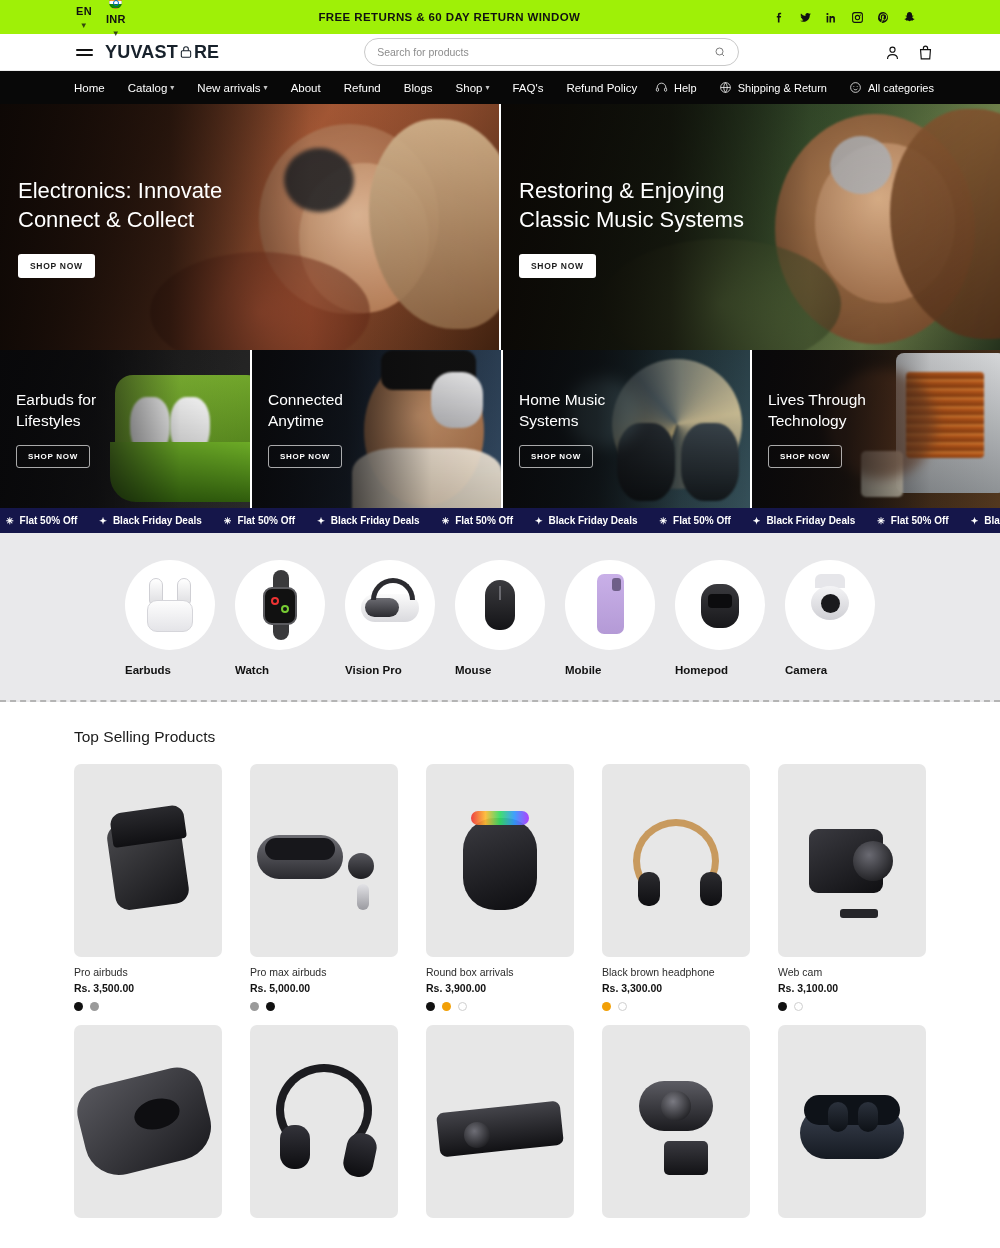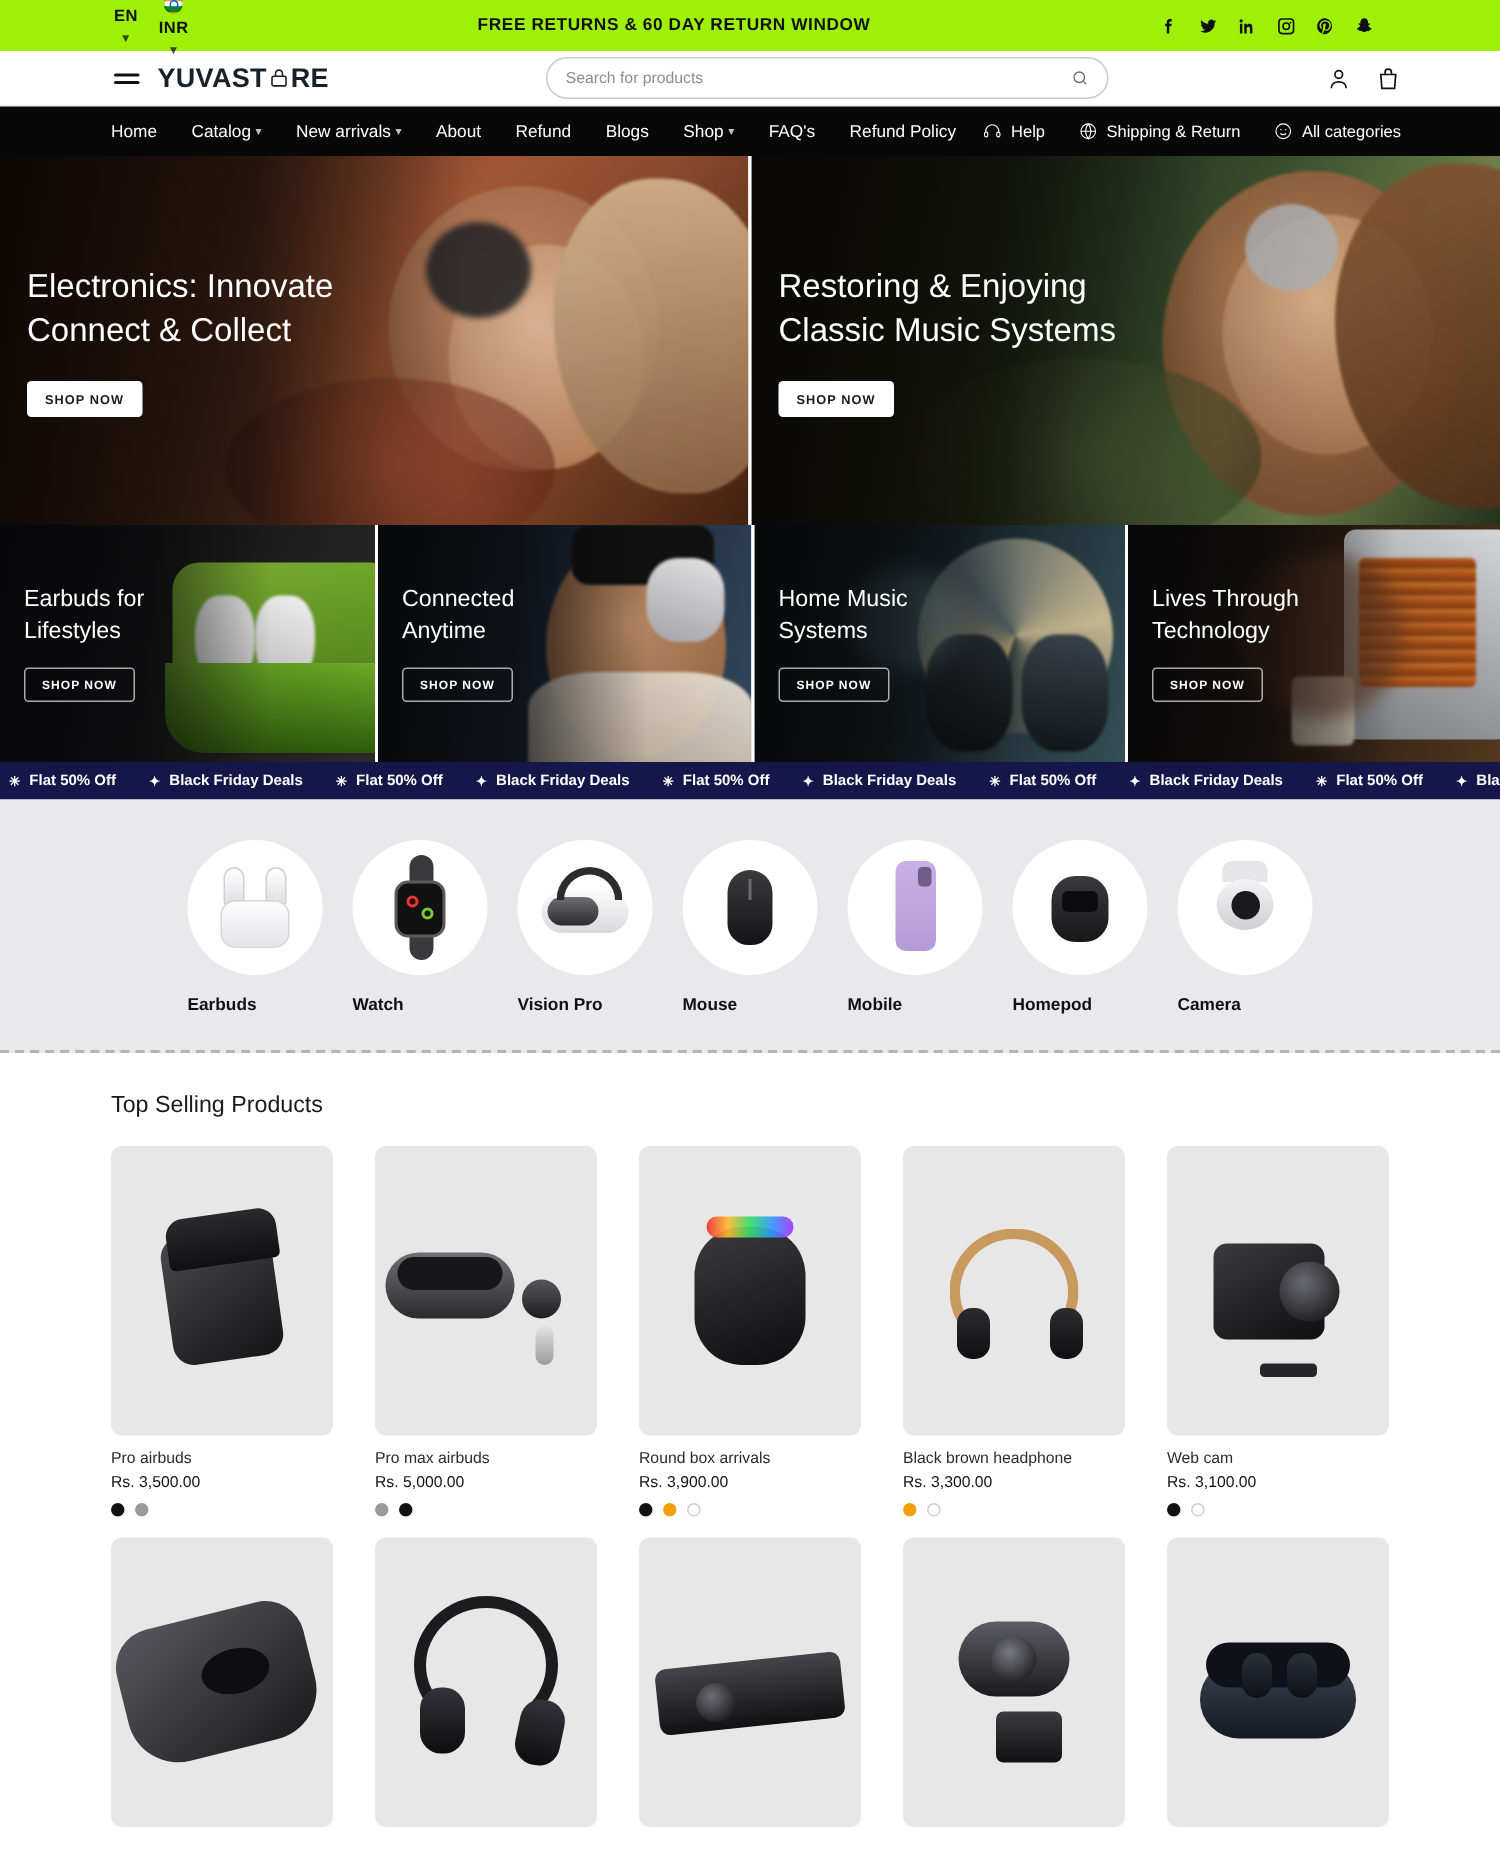--- a/index.html
+++ b/index.html
@@ -128,21 +128,21 @@
 
   
   .prod-sec { padding: 26px 74px 0; }
   .prod-title { font-size: 15.5px; font-weight: 400; color: #1a1a1a; margin-bottom: 18px; }
   .prod-grid { display: grid; grid-template-columns: repeat(5, 1fr); gap: 14px 28px; }
   .prod-img {
     height: 193px; background: #e7e7e7; border-radius: 7px; position: relative; overflow: hidden;
     display: flex; align-items: center; justify-content: center; cursor: pointer;
   }
   .prod-name { font-size: 10.5px; color: #2b2b2b; margin-top: 9px; }
-  .prod-price { font-size: 10.5px; font-weight: 400; color: #111; margin-top: 4px; }
+  .prod-price { font-size: 10.5px; font-weight: 700; color: #111; margin-top: 4px; }
   .swatches { display: flex; gap: 7px; margin-top: 8px; }
   .sw { width: 9px; height: 9px; border-radius: 50%; cursor: pointer; }
   .sw.light { border: 1px solid #cfcfcf; }
 </style>
 </head>
 <body>
 
 <div class="announce">
   <div class="announce-left">
     <span class="sel">

